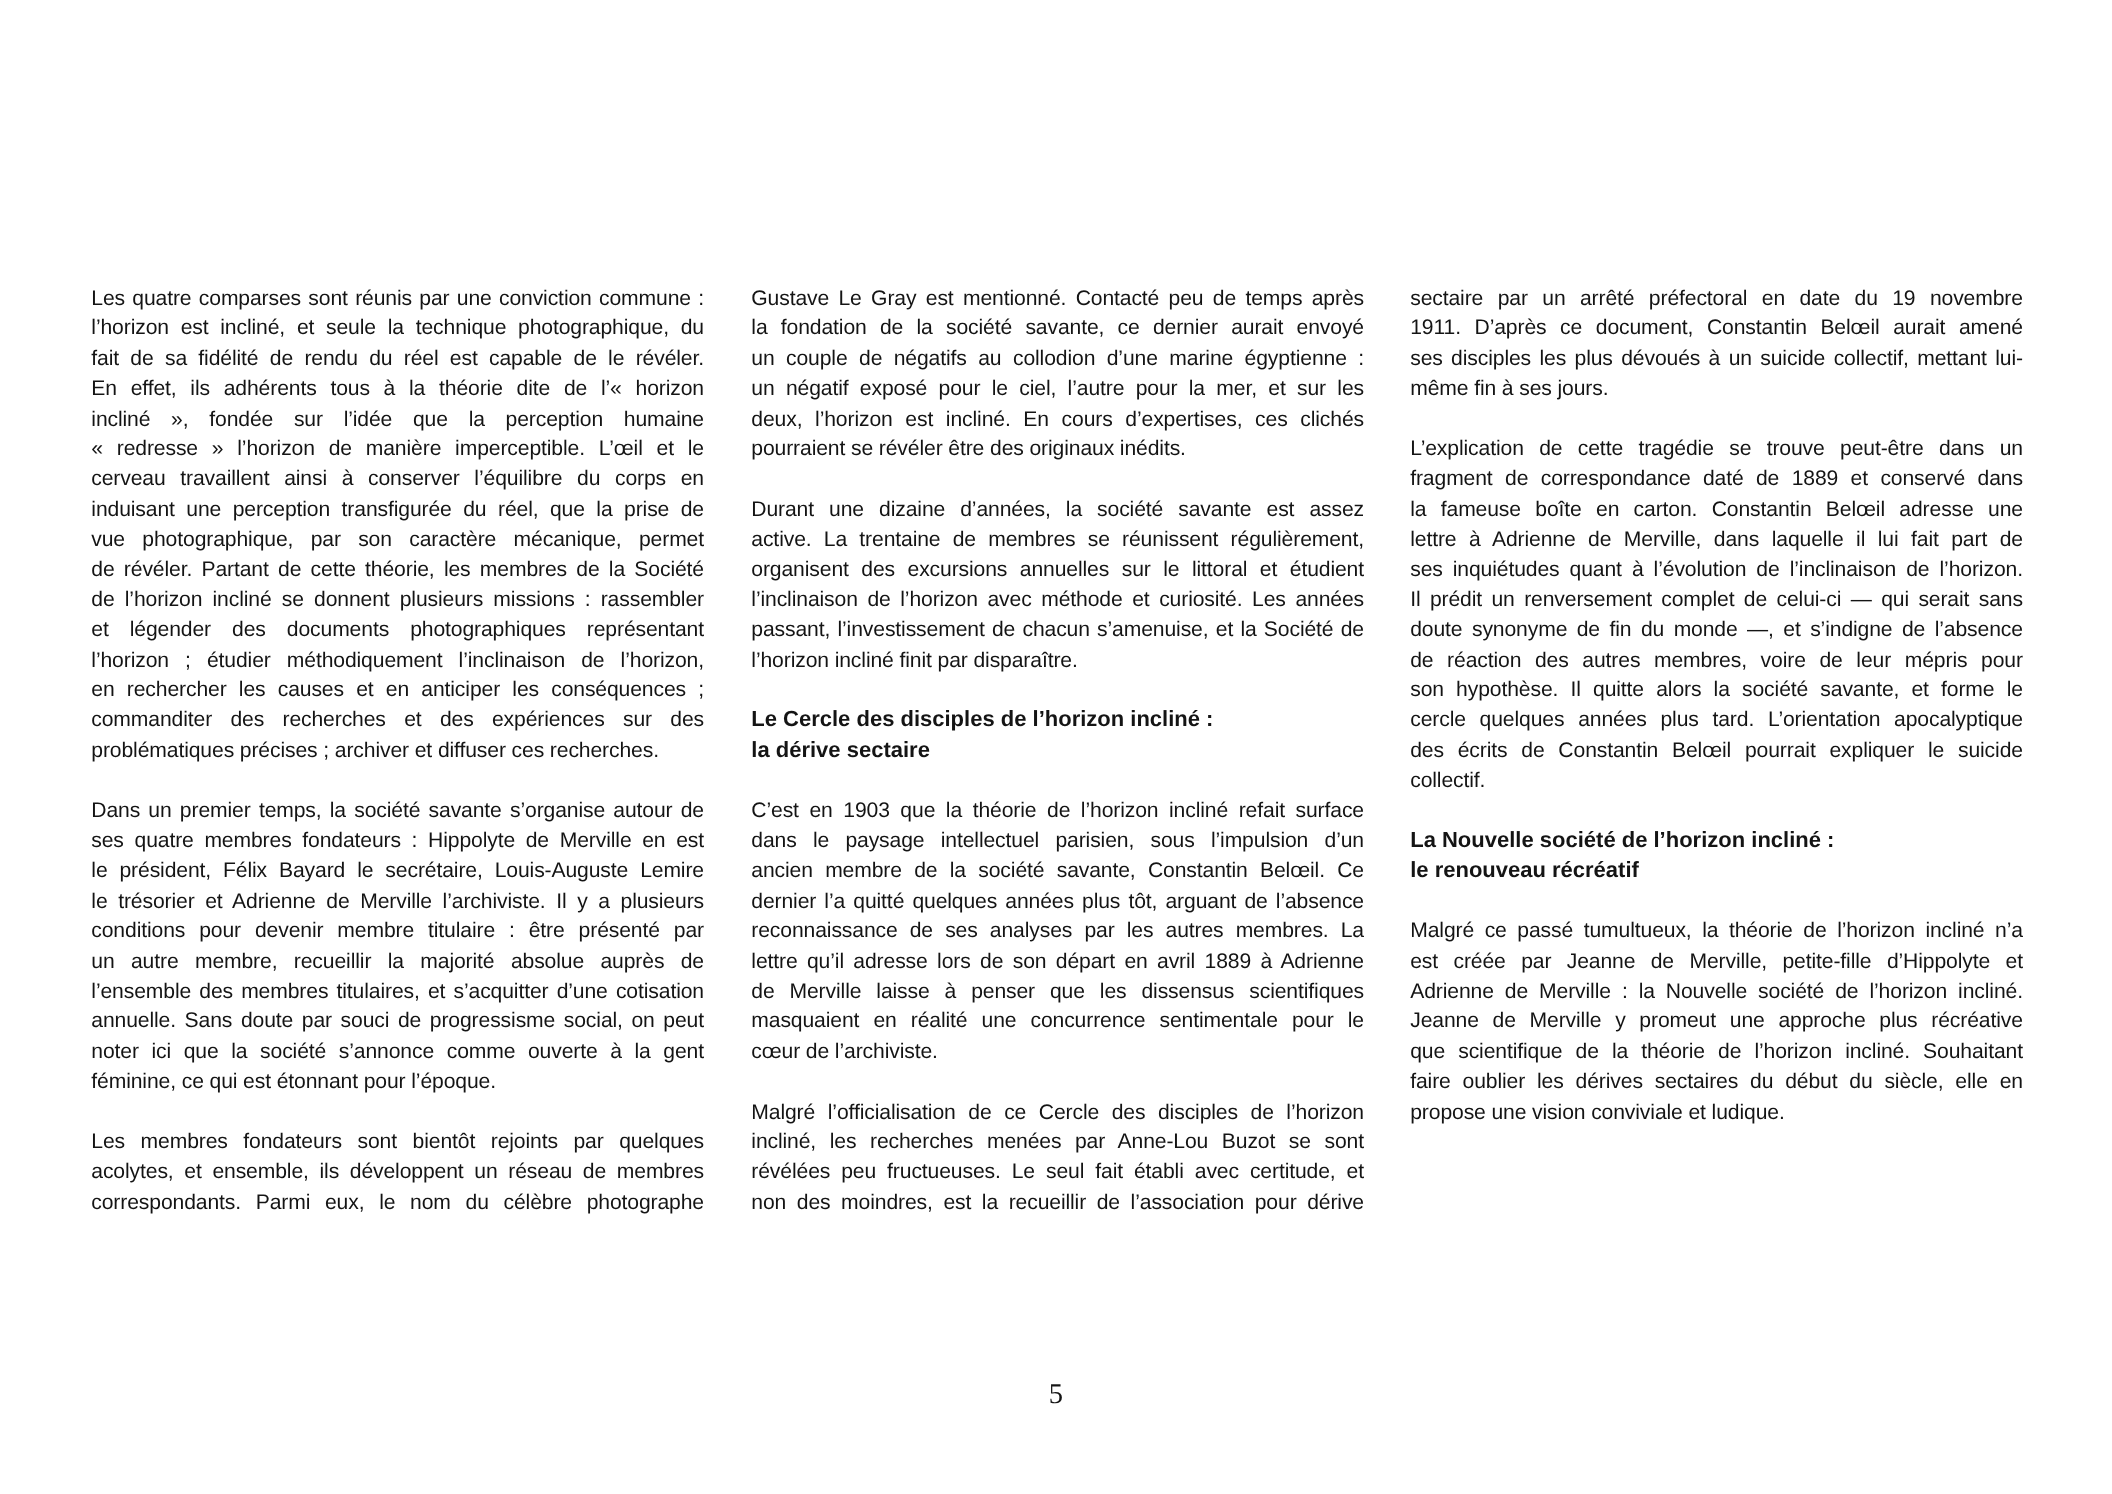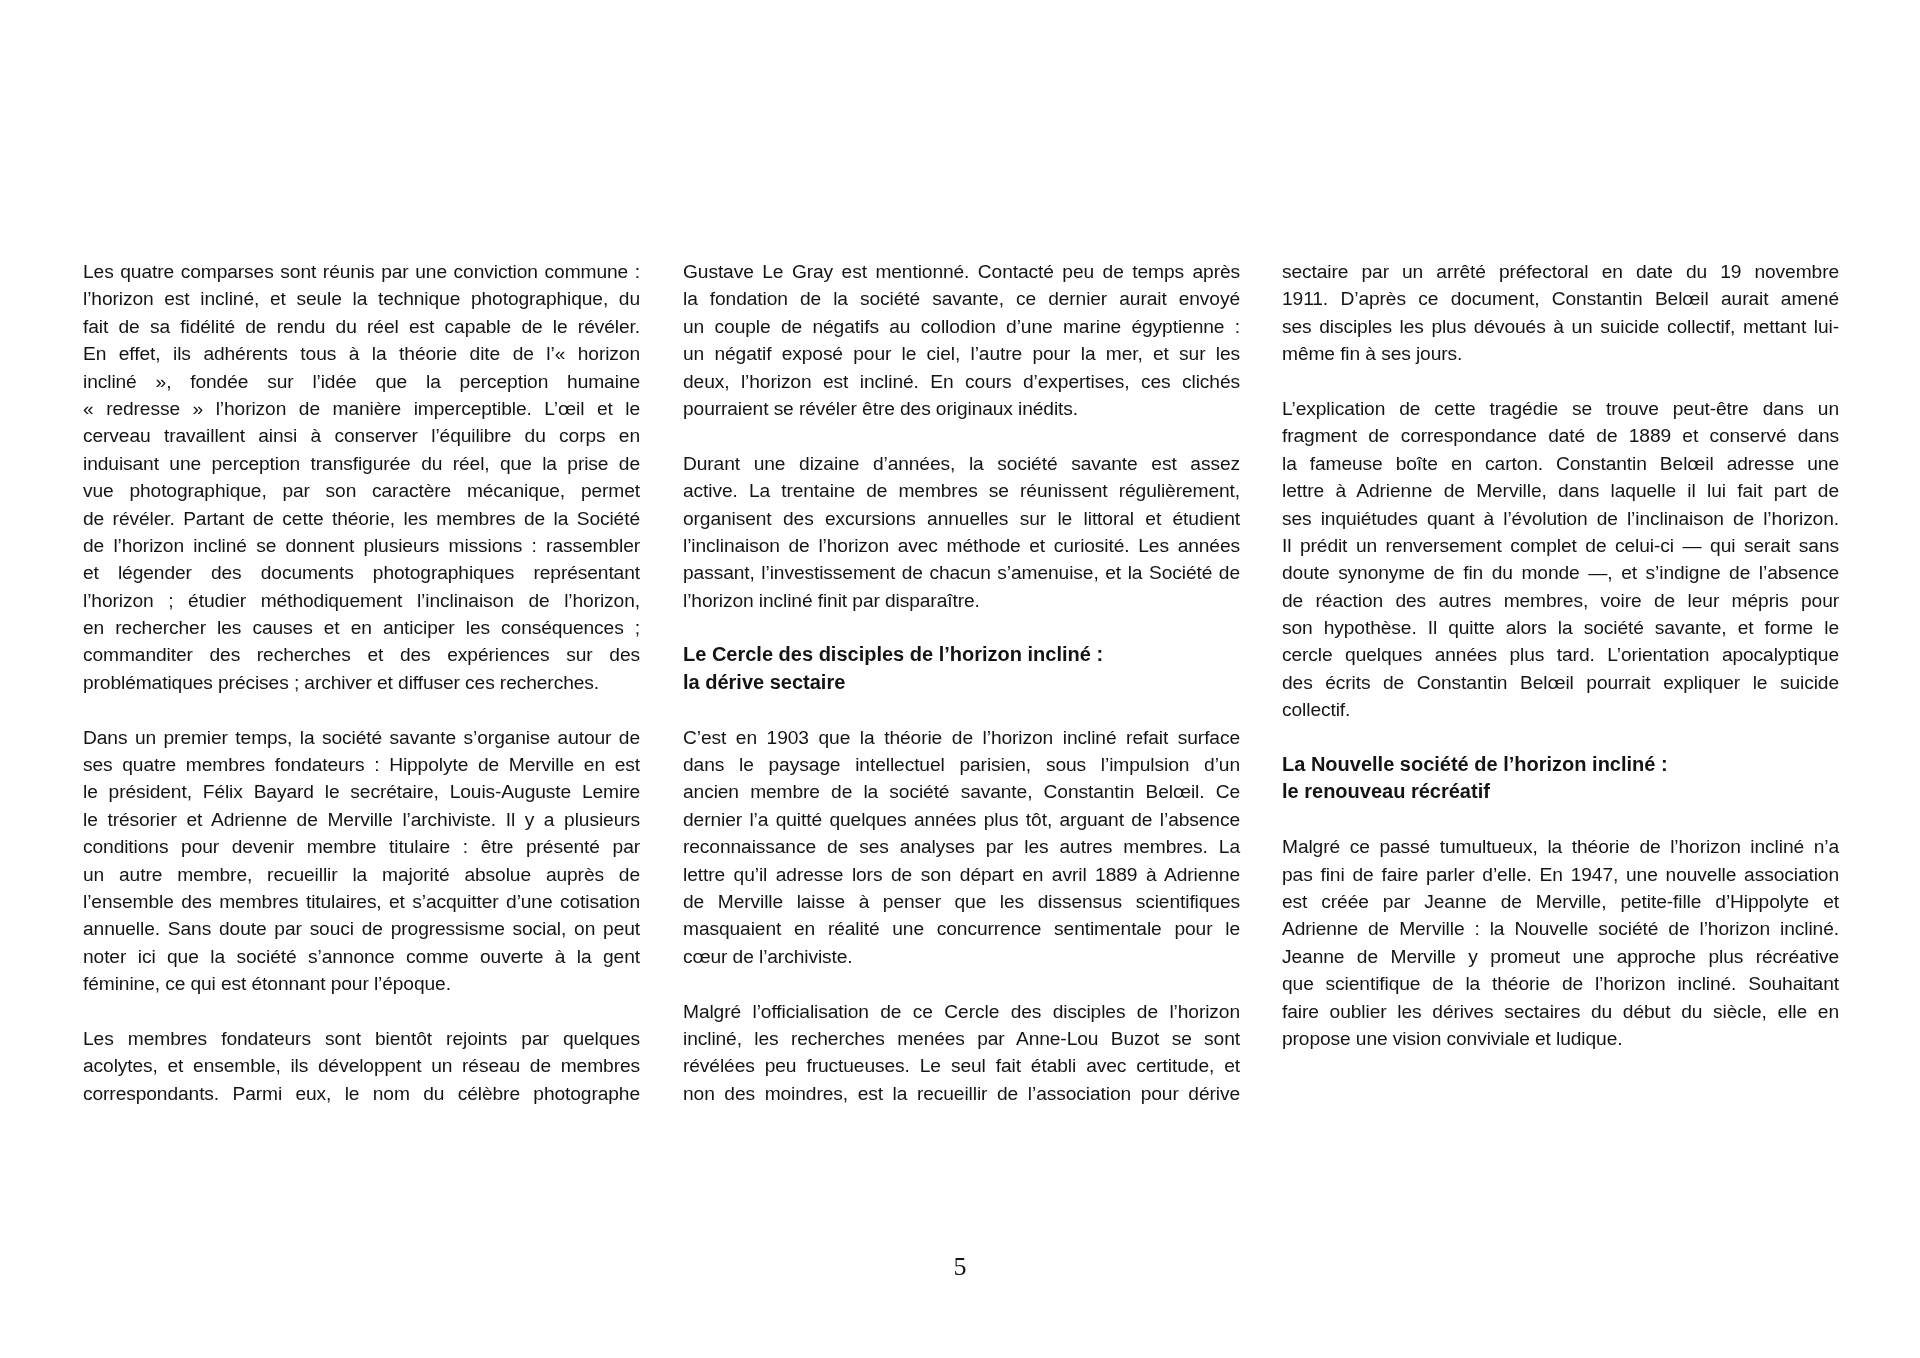--- a/index.html
+++ b/index.html
@@ -165,21 +165,20 @@
         <span class="line">cercle quelques années plus tard. L’orientation apocalyptique</span>
         <span class="line">des écrits de Constantin Belœil pourrait expliquer le suicide</span>
         <span class="line last">collectif.</span>
       </p>
       <h2 class="block heading" style="margin: 0px 0px 27.4px;">
         <span class="line">La Nouvelle société de l’horizon incliné :</span>
         <span class="line last">le renouveau récréatif</span>
       </h2>
       <p class="block" style="margin: 0px 0px 27.4px;">
         <span class="line">Malgré ce passé tumultueux, la théorie de l’horizon incliné n’a</span>
-        <span class="line">pas fini de faire parler d’elle. En 1947, une nouvelle association</span>
         <span class="line">est créée par Jeanne de Merville, petite-fille d’Hippolyte et</span>
         <span class="line">Adrienne de Merville : la Nouvelle société de l’horizon incliné.</span>
         <span class="line">Jeanne de Merville y promeut une approche plus récréative</span>
         <span class="line">que scientifique de la théorie de l’horizon incliné. Souhaitant</span>
         <span class="line">faire oublier les dérives sectaires du début du siècle, elle en</span>
         <span class="line last">propose une vision conviviale et ludique.</span>
       </p>
     </div>
   <div class="page-number">5</div>
 </div>

